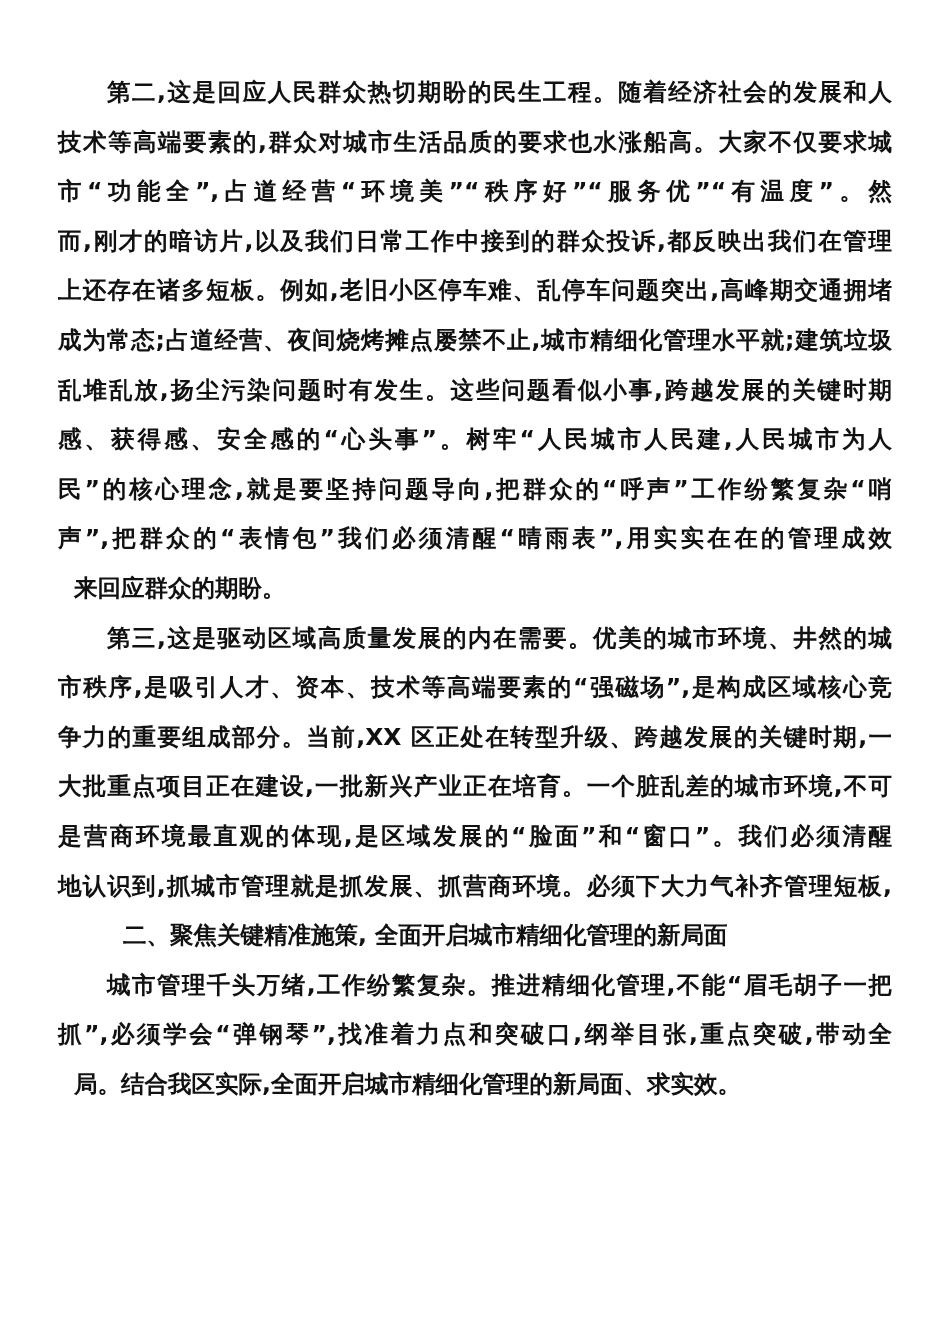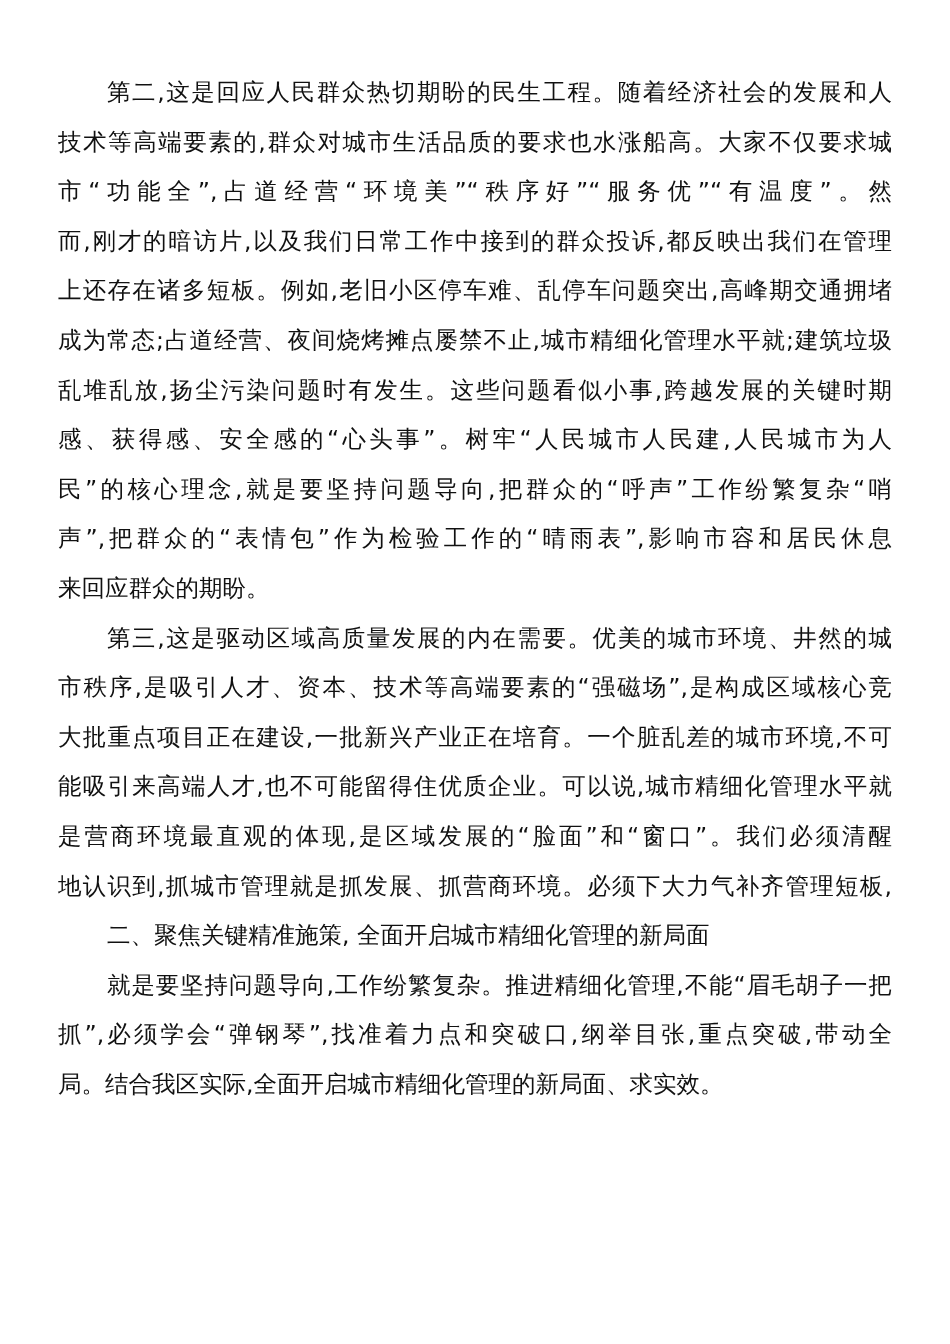--- a/index.html
+++ b/index.html
@@ -22,60 +22,62 @@
       width: 834px;
     }
     .line {
       height: 49.6px;
       line-height: 49.6px;
       font-size: 23.5px;
       white-space: nowrap;
       text-align: justify;
       text-align-last: justify;
       letter-spacing: 0;
+      font-weight: bold;
     }
     .line.last {
       text-align-last: left;
+      margin-left: 16px;
     }
     .indent {
       padding-left: 49px;
     }
   </style>
 </head>
 <body>
 
 <div class="page">
 
   <div>
     <div class="line indent">第二,这是回应人民群众热切期盼的民生工程。随着经济社会的发展和人</div>
     <div class="line">技术等高端要素的,群众对城市生活品质的要求也水涨船高。大家不仅要求城</div>
     <div class="line">市“功能全”,占道经营“环境美”“秩序好”“服务优”“有温度”。然</div>
     <div class="line">而,刚才的暗访片,以及我们日常工作中接到的群众投诉,都反映出我们在管理</div>
     <div class="line">上还存在诸多短板。例如,老旧小区停车难、乱停车问题突出,高峰期交通拥堵</div>
     <div class="line">成为常态;占道经营、夜间烧烤摊点屡禁不止,城市精细化管理水平就;建筑垃圾</div>
     <div class="line">乱堆乱放,扬尘污染问题时有发生。这些问题看似小事,跨越发展的关键时期</div>
     <div class="line">感、获得感、安全感的“心头事”。树牢“人民城市人民建,人民城市为人</div>
     <div class="line">民”的核心理念,就是要坚持问题导向,把群众的“呼声”工作纷繁复杂“哨</div>
-    <div class="line">声”,把群众的“表情包”作为检验工作的“晴雨表”,影响市容和居民休息</div>
+    <div class="line">声”,把群众的“表情包”我们必须清醒“晴雨表”,用实实在在的管理成效</div>
     <div class="line last">来回应群众的期盼。</div>
   </div>
 
   <div>
     <div class="line indent">第三,这是驱动区域高质量发展的内在需要。优美的城市环境、井然的城</div>
     <div class="line">市秩序,是吸引人才、资本、技术等高端要素的“强磁场”,是构成区域核心竞</div>
+    <div class="line">争力的重要组成部分。当前,XX 区正处在转型升级、跨越发展的关键时期,一</div>
     <div class="line">大批重点项目正在建设,一批新兴产业正在培育。一个脏乱差的城市环境,不可</div>
-    <div class="line">能吸引来高端人才,也不可能留得住优质企业。可以说,城市精细化管理水平就</div>
     <div class="line">是营商环境最直观的体现,是区域发展的“脸面”和“窗口”。我们必须清醒</div>
     <div class="line">地认识到,抓城市管理就是抓发展、抓营商环境。必须下大力气补齐管理短板,</div>
   </div>
 
   <div>
     <div class="line indent last">二、聚焦关键精准施策, 全面开启城市精细化管理的新局面</div>
   </div>
 
   <div>
-    <div class="line indent">就是要坚持问题导向,工作纷繁复杂。推进精细化管理,不能“眉毛胡子一把</div>
+    <div class="line indent">城市管理千头万绪,工作纷繁复杂。推进精细化管理,不能“眉毛胡子一把</div>
     <div class="line">抓”,必须学会“弹钢琴”,找准着力点和突破口,纲举目张,重点突破,带动全</div>
     <div class="line last">局。结合我区实际,全面开启城市精细化管理的新局面、求实效。</div>
   </div>
 
 
 </div>
 
 </body></html>

